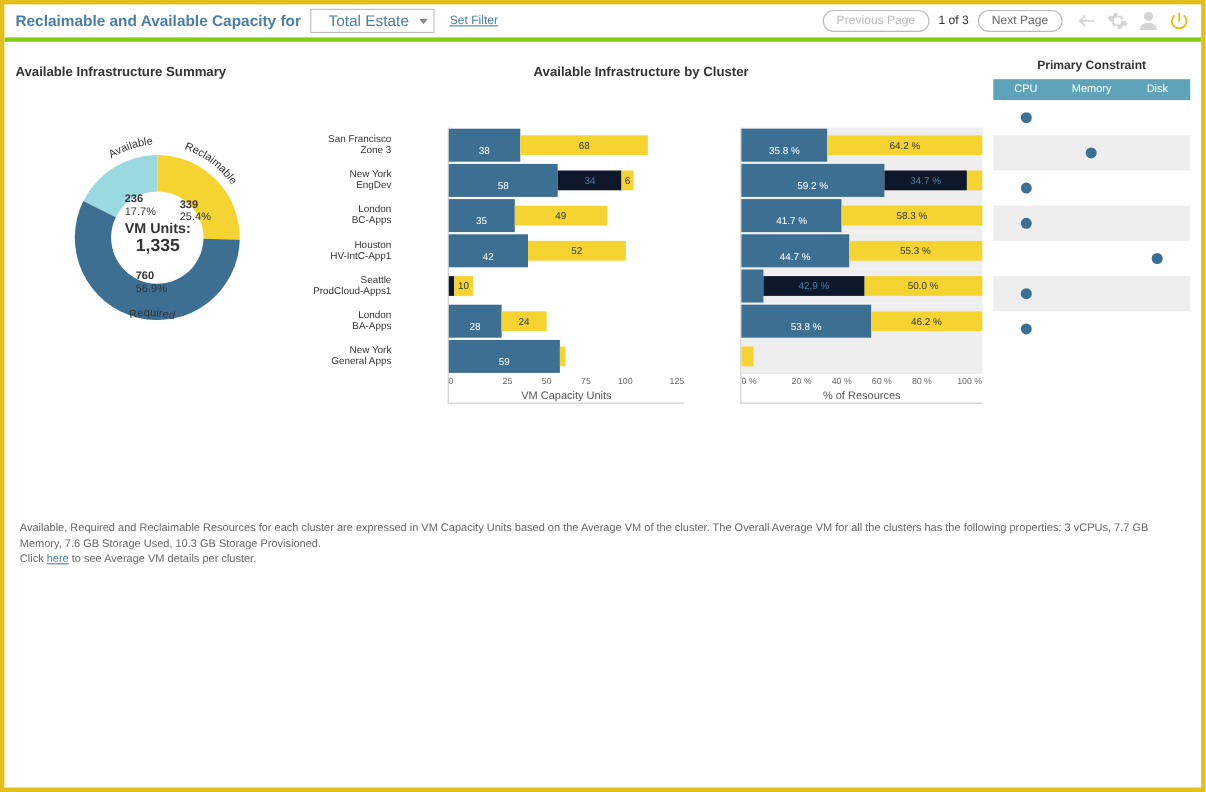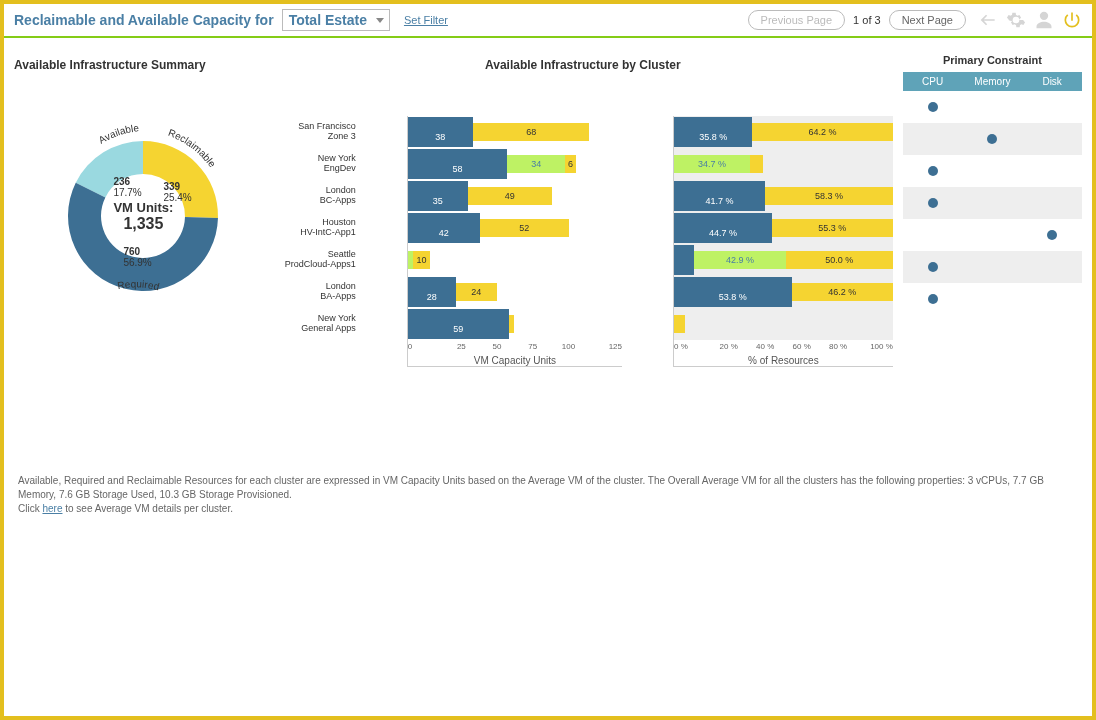--- a/index.html
+++ b/index.html
@@ -1,21 +1,21 @@
 <!DOCTYPE html>
 <html><head>
 <meta charset="utf-8">
 <style>
   * { box-sizing: border-box; }
   html,body { margin:0; padding:0; font-family: Arial, Helvetica, sans-serif; font-size:11px; color:#333; background:#fff;}
   body { width:1096px; height:720px; border:4px solid #e3bf1e; position:relative; overflow:hidden;}
   
-  .hdr { display:flex; align-items:center; height:34px; padding:0 10px; border-bottom:2px solid #84cc16; width:100%;}
+  .hdr { display:flex; align-items:center; height:34px; padding:0 10px; border-bottom:4px solid #84cc16; width:100%;}
   .hdr-title { color:#4a7fa5; font-size:14px; font-weight:bold; margin-right:8px;}
-  .estate-select { color:#4a7fa5; font-size:14px; border:1px solid #bbb; background:#fff; padding:2px 22px 2px 6px; position:relative;font-weight:bold;}
+  .estate-select { color:#4a7fa5; font-size:14px; border:1px solid #bbb; background:#fff; padding:2px 22px 2px 16px; position:relative;}
   .estate-wrap { position:relative; display:inline-block;}
   .estate-wrap .caret { position:absolute; right:6px; top:6px; width:0;height:0;border-left:4px solid transparent;border-right:4px solid transparent;border-top:5px solid #888;}
   .setfilter { margin-left:14px; color:#4a7fa5; font-size:11px; text-decoration:underline; cursor:pointer;}
   .hdr-spacer { flex:1;}
   .pagebtn { border:1px solid #bbb; border-radius:12px; padding:3px 12px; background:#fff; font-size:11px; color:#666; cursor:pointer; margin:0 4px;}
   .pagebtn.prev { color:#bbb;}
   .pageind { margin:0 4px; font-size:11px;}
   .tool-icon { width:20px; height:20px; margin-left:8px; fill:#d5d5d5;}
   .tool-icon.power { fill:#e3bf1e;}
   
@@ -36,21 +36,21 @@
   .rowlabels { width:95px; text-align:right; font-size:9px; line-height:1.1;}
   .rowlabels div { height:32px; display:flex; flex-direction:column; justify-content:center; padding-right:4px;}
   .barcol { position:relative; border-left:1px solid #ccc; border-bottom:1px solid #ccc; }
   .barcol .track { height:32px; display:flex; align-items:center; background:#eee;}
   .barcol.units { width:235px;}
   .barcol.pct { width:240px; margin-left:4px;}
   .barcol.units .track { background:transparent;}
   .barcol.pct .track { background:#eee;}
   .seg { height:18px; display:flex; align-items:center; justify-content:center; color:#fff; font-size:9px; overflow:hidden;}
   .seg.main { background:#3d6f93;}
-  .seg.mem  { background:#bef264; color:#4a7fa5;}
+  .seg.mem  { background:#0f172a; color:#4a7fa5;}
   .seg.rec  { background:#f5d431; color:#333;}
   .axis { display:flex; font-size:8px; color:#666; margin-top:2px;}
   .axis-lbl { text-align:center; font-size:10px; color:#555; margin-top:4px;}
   .barcol.units .axis > div { text-align:center;}
   .barcol.units .axis > div:first-child{text-align:left;}
   .barcol.units .axis > div:last-child{text-align:right;}
   .barcol.pct .axis > div { text-align:center;}
   .barcol.pct .axis > div:first-child{text-align:left;}
   .barcol.pct .axis > div:last-child{text-align:right;}
   
@@ -200,20 +200,21 @@
             <div style="flex: 1 1 0%;">125</div>
           </div>
           <div class="axis-lbl">VM Capacity Units</div>
         </div>
       <div class="barcol pct" id="pctCol">
           <div class="track">
             <div class="seg main" style="width: 35.8%;">35.8 %</div>
             <div class="seg rec" style="width: 64.2%;">64.2 %</div>
           </div>
           <div class="track">
+            <div class="seg main" style="width: 59.2%;">59.2 %</div>
             <div class="seg mem" style="width: 34.7%;">34.7 %</div>
             <div class="seg rec" style="width: 6.1%;"></div>
           </div>
           <div class="track">
             <div class="seg main" style="width: 41.7%;">41.7 %</div>
             <div class="seg rec" style="width: 58.3%;">58.3 %</div>
           </div>
           <div class="track">
             <div class="seg main" style="width: 44.7%;">44.7 %</div>
             <div class="seg rec" style="width: 55.3%;">55.3 %</div>

